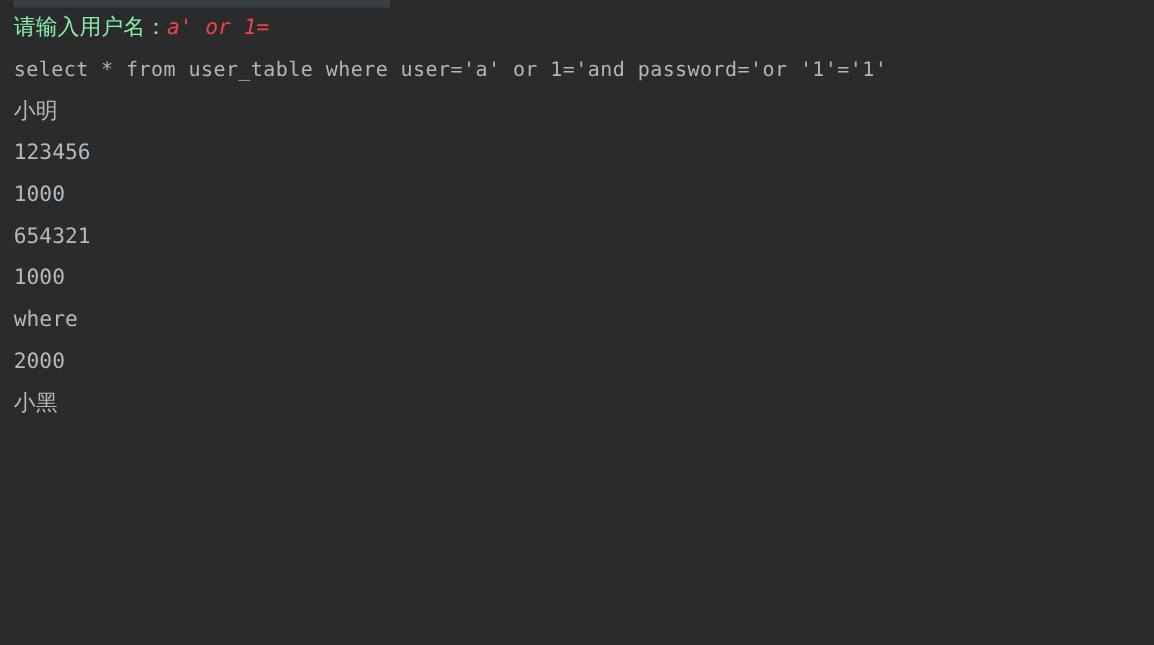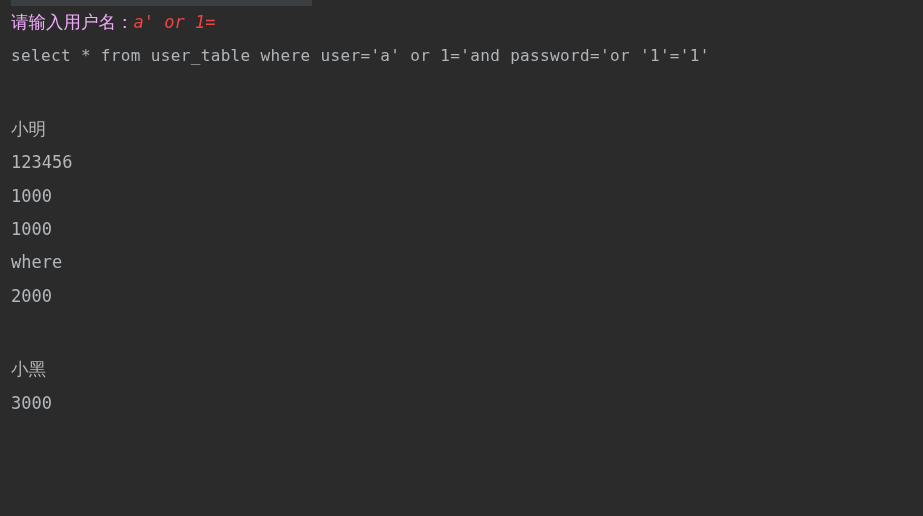--- a/index.html
+++ b/index.html
@@ -51,21 +51,21 @@
     white-space: pre;
     color: #b3b8bd;
   }
 
   .console-line.cjk {
     font-family: "DejaVu Sans", "Liberation Sans", sans-serif;
     font-size: 17.5px;
   }
 
   .prompt-label {
-    color: #f0abfc;
+    color: #86efac;
     font-family: "DejaVu Sans", "Liberation Sans", sans-serif;
     font-size: 17.5px;
   }
 
   .user-input {
     color: #ef4444;
     font-style: italic;
     font-family: "DejaVu Sans Mono", "Liberation Mono", monospace;
     font-size: 17px;
   }
@@ -76,40 +76,39 @@
     color: #b0b5ba;
   }
 
   .result-value {
     color: #b3b8bd;
   }
 
   .result-value.name {
     font-family: "DejaVu Sans", "Liberation Sans", sans-serif;
     font-size: 17.5px;
-    margin-top: 40px;
   }
 </style>
 </head>
 <body>
 
 <div id="console-root">
 
   <div id="top-strip"></div>
 
   <div id="console-output">
 
     <div class="console-line cjk"><span class="prompt-label">请输入用户名：</span><span class="user-input">a' or 1=</span></div>
 
 
     <div class="console-line sql-line">select * from user_table where user='a' or 1='and password='or '1'='1'</div>
 
     <div class="console-line result-value name">小明</div>
     <div class="console-line result-value">123456</div>
     <div class="console-line result-value">1000</div>
+    <div class="console-line result-value">654321</div>
     <div class="console-line result-value">1000</div>
     <div class="console-line result-value">where</div>
     <div class="console-line result-value">2000</div>
     <div class="console-line result-value name">小黑</div>
-    <div class="console-line result-value">3000</div>
 
   </div>
 </div>
 
 </body></html>

